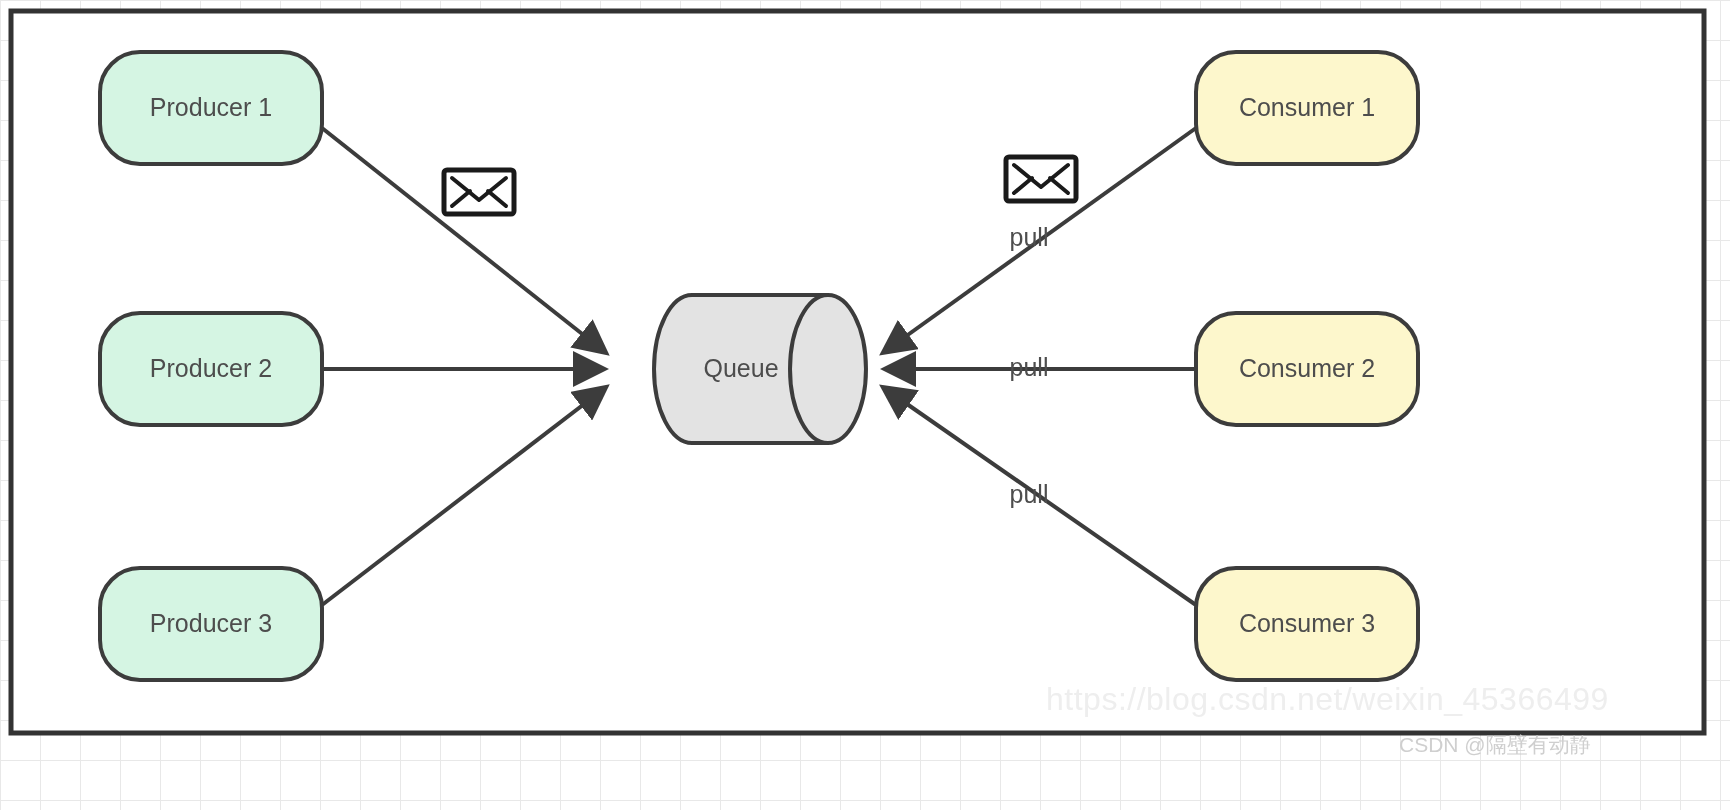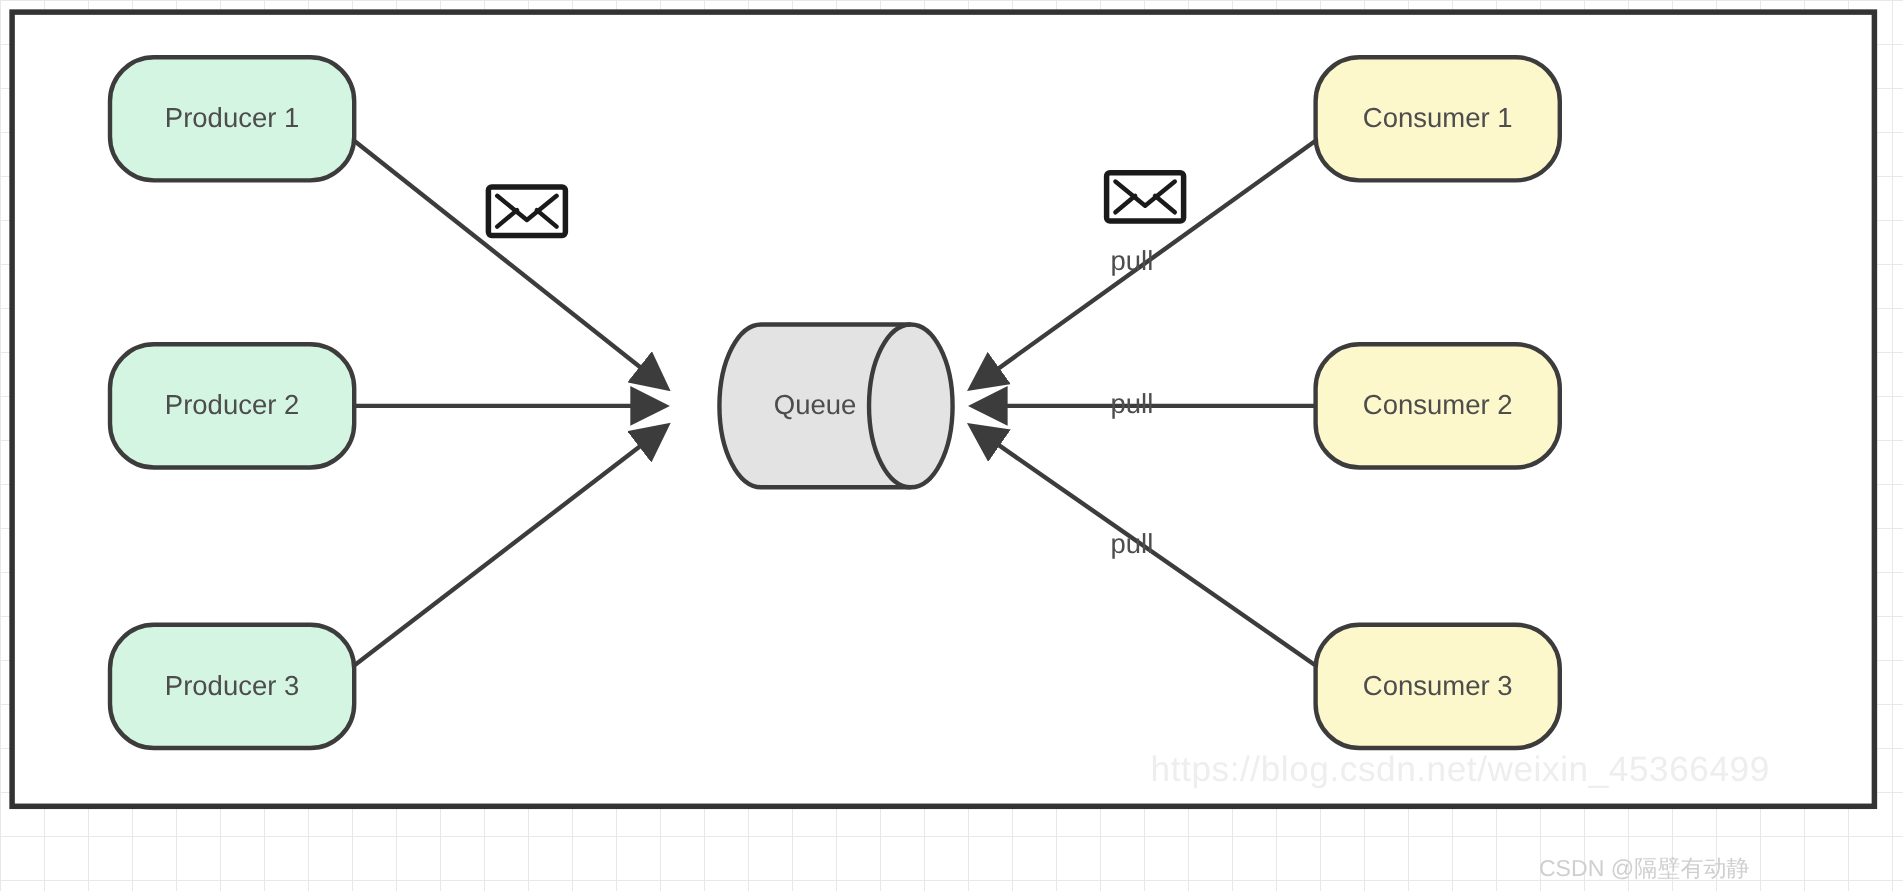--- a/index.html
+++ b/index.html
@@ -139,15 +139,15 @@
     <text class="edge-label" x="1029" y="239">pull</text>
 
     <text class="edge-label" x="1029" y="369">pull</text>
 
     <text class="edge-label" x="1029" y="496">pull</text>
 
   </svg>
 
   <div class="wm-url" style="left:1046px; top:681px;">https://blog.csdn.net/weixin_45366499</div>
 
-  <div class="wm-cn" style="left:1399px; top:731px;margin-top:44px;">CSDN @隔壁有动静</div>
+  <div class="wm-cn" style="left:1399px; top:731px;">CSDN @隔壁有动静</div>
 
 </div>
 
 </body></html>

